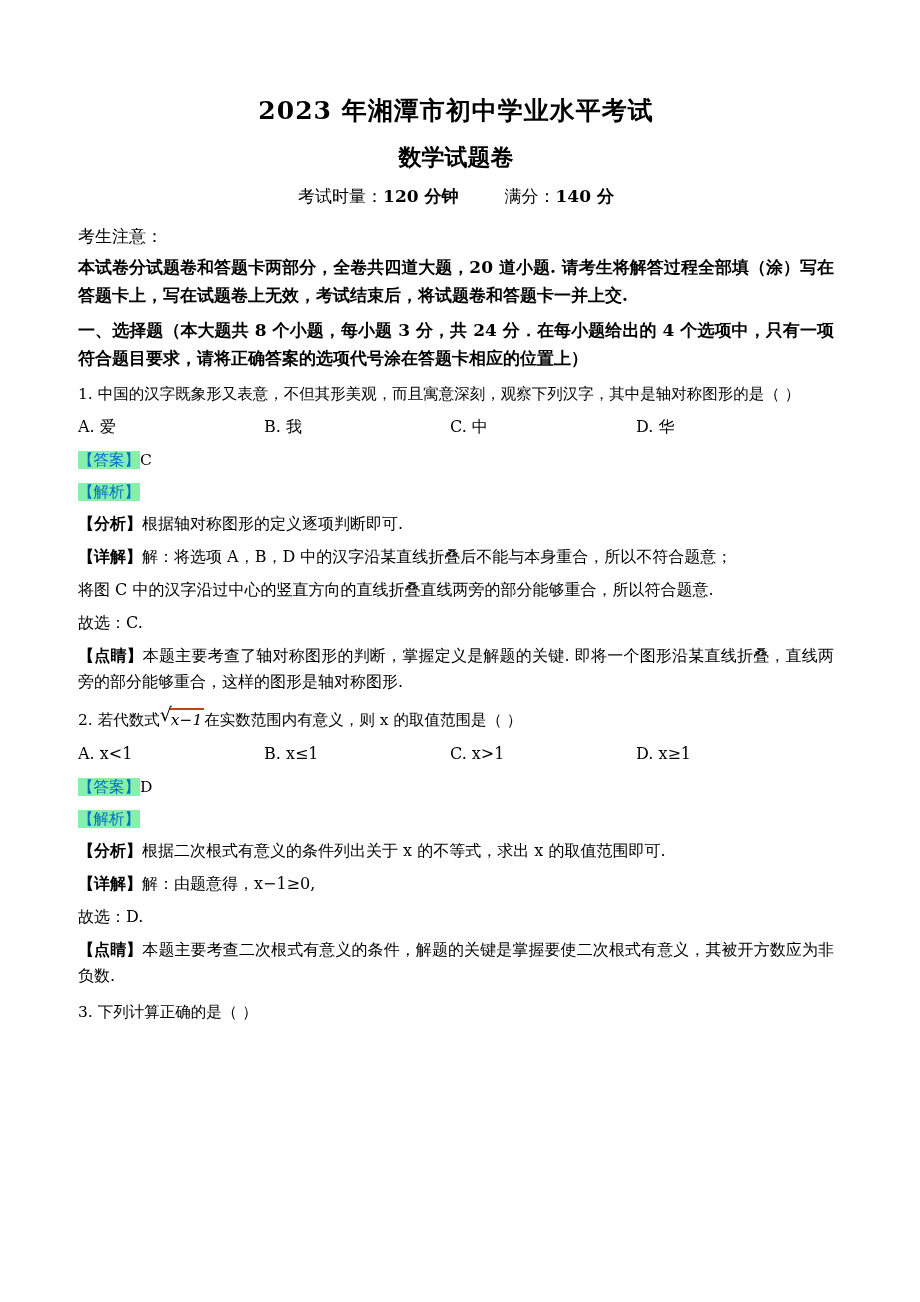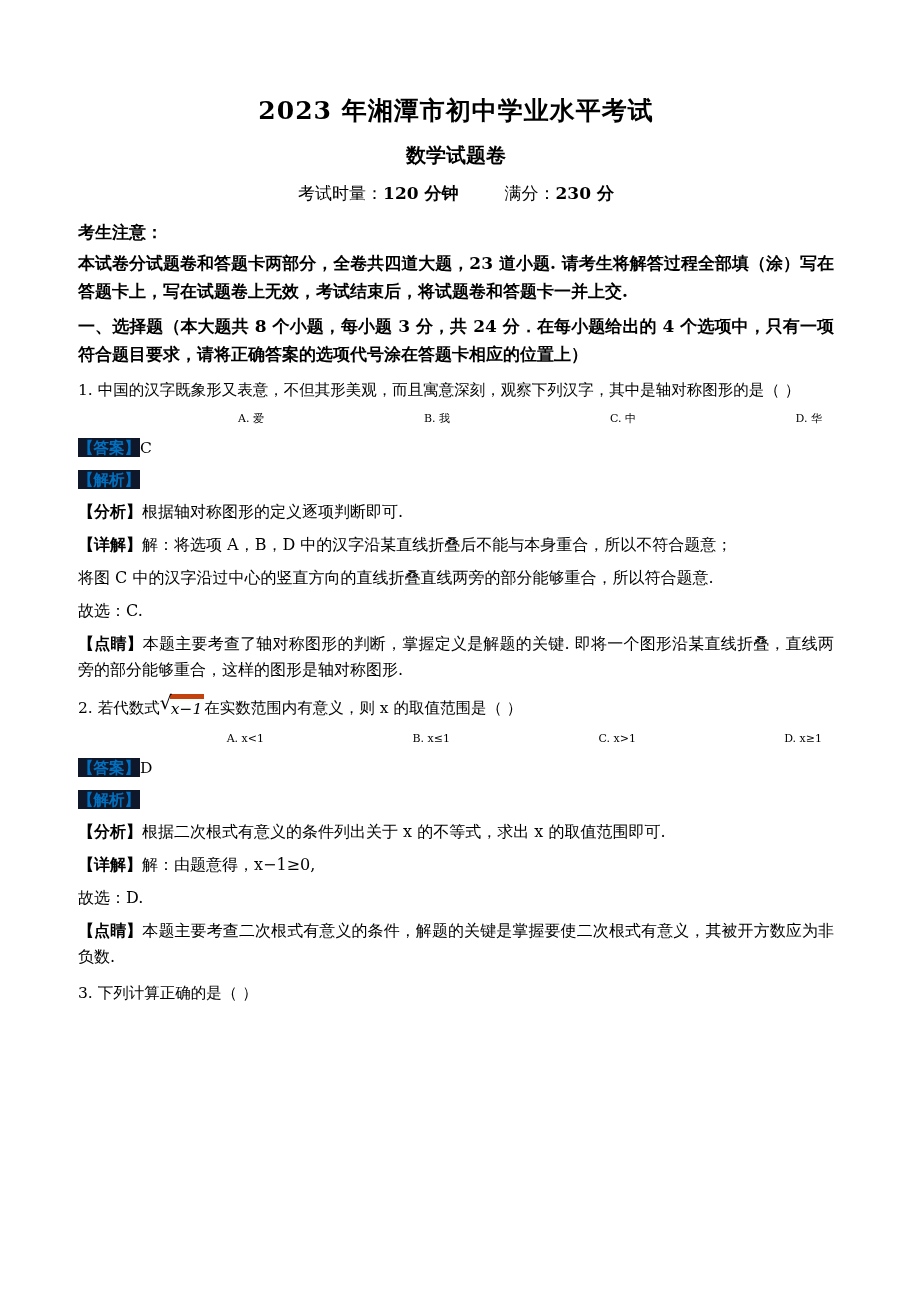--- a/index.html
+++ b/index.html
@@ -25,41 +25,41 @@
   .title-main {
     text-align: center;
     font-size: 25px;
     font-weight: bold;
     letter-spacing: 1px;
     margin: 0 0 14px 0;
     line-height: 1.3;
   }
   .title-sub {
     text-align: center;
-    font-size: 20px;
+    font-size: 23px;
     font-weight: bold;
     margin: 0 0 14px 0;
     line-height: 1.3;
   }
   .exam-meta {
     text-align: center;
     font-size: 17px;
     margin: 0 0 16px 0;
     line-height: 1.4;
   }
   .exam-meta .sp {
     display: inline-block;
     width: 46px;
   }
   .bold {
     font-weight: bold;
   }
   .notice-title {
     font-size: 17px;
-    font-weight: bold;
+    font-weight: normal;
     margin: 0 0 6px 0;
   }
   .notice-body {
     font-size: 17px;
     font-weight: bold;
     line-height: 1.62;
     margin: 0 0 8px 0;
     text-align: justify;
   }
   .section-head {
@@ -69,41 +69,39 @@
     margin: 0 0 10px 0;
     text-align: justify;
   }
   .q {
     font-size: 15.5px;
     line-height: 1.6;
     margin: 0 0 7px 0;
     text-align: justify;
   }
   .options {
-    font-size: 11px;
+    font-size: 16px;
     margin: 0 0 8px 0;
     display: flex;
     line-height: 1.6;
-    text-align: right;
   }
   .options span {
     display: inline-block;
   }
   .opt {
     width: 186px;
   }
   .tagline {
     margin: 0 0 7px 0;
     font-size: 15.5px;
     line-height: 1.6;
   }
   .tag {
     color: #0070C0;
-    background: #0f172a;
-    font-weight: bold;
+    background: #86efac;
   }
   .para {
     font-size: 16px;
     line-height: 1.62;
     margin: 0 0 7px 0;
     text-align: justify;
   }
   .lbl {
     font-weight: bold;
   }
@@ -117,21 +115,21 @@
     white-space: nowrap;
   }
   .sqrt .radic {
     position: absolute;
     left: 0;
     top: -1px;
     font-size: 19px;
     line-height: 1;
   }
   .sqrt .rad-body {
-    border-top: 5px solid #c2410c;
+    border-top: 2px solid #c2410c;
     padding: 0 2px 0 1px;
     display: inline-block;
     line-height: 1.35;
   }
   .gap-sm {
     height: 4px;
   }
   .q-math {
     font-size: 15.5px;
     line-height: 1.9;
@@ -142,25 +140,25 @@
 </style>
 </head>
 <body>
 
 <div class="page">
 
   <h1 class="title-main">2023 年湘潭市初中学业水平考试</h1>
   <h2 class="title-sub">数学试题卷</h2>
 
   <div class="exam-meta">
-    <span>考试时量：</span><span class="bold">120 分钟</span><span class="sp"></span><span>满分：</span><span class="bold">230 分</span>
+    <span>考试时量：</span><span class="bold">120 分钟</span><span class="sp"></span><span>满分：</span><span class="bold">140 分</span>
   </div>
 
   <div class="notice-title">考生注意：</div>
-  <div class="notice-body">本试卷分试题卷和答题卡两部分，全卷共四道大题，23 道小题. 请考生将解答过程全部填（涂）写在答题卡上，写在试题卷上无效，考试结束后，将试题卷和答题卡一并上交.</div>
+  <div class="notice-body">本试卷分试题卷和答题卡两部分，全卷共四道大题，20 道小题. 请考生将解答过程全部填（涂）写在答题卡上，写在试题卷上无效，考试结束后，将试题卷和答题卡一并上交.</div>
 
   <div class="section-head">一、选择题（本大题共 8 个小题，每小题 3 分，共 24 分．在每小题给出的 4 个选项中，只有一项符合题目要求，请将正确答案的选项代号涂在答题卡相应的位置上）</div>
 
   <div class="q">1. 中国的汉字既象形又表意，不但其形美观，而且寓意深刻，观察下列汉字，其中是轴对称图形的是（     ）</div>
   <div class="options">
     <span class="opt">A. 爱</span>
     <span class="opt">B. 我</span>
     <span class="opt">C. 中</span>
     <span class="opt">D. 华</span>
   </div>

